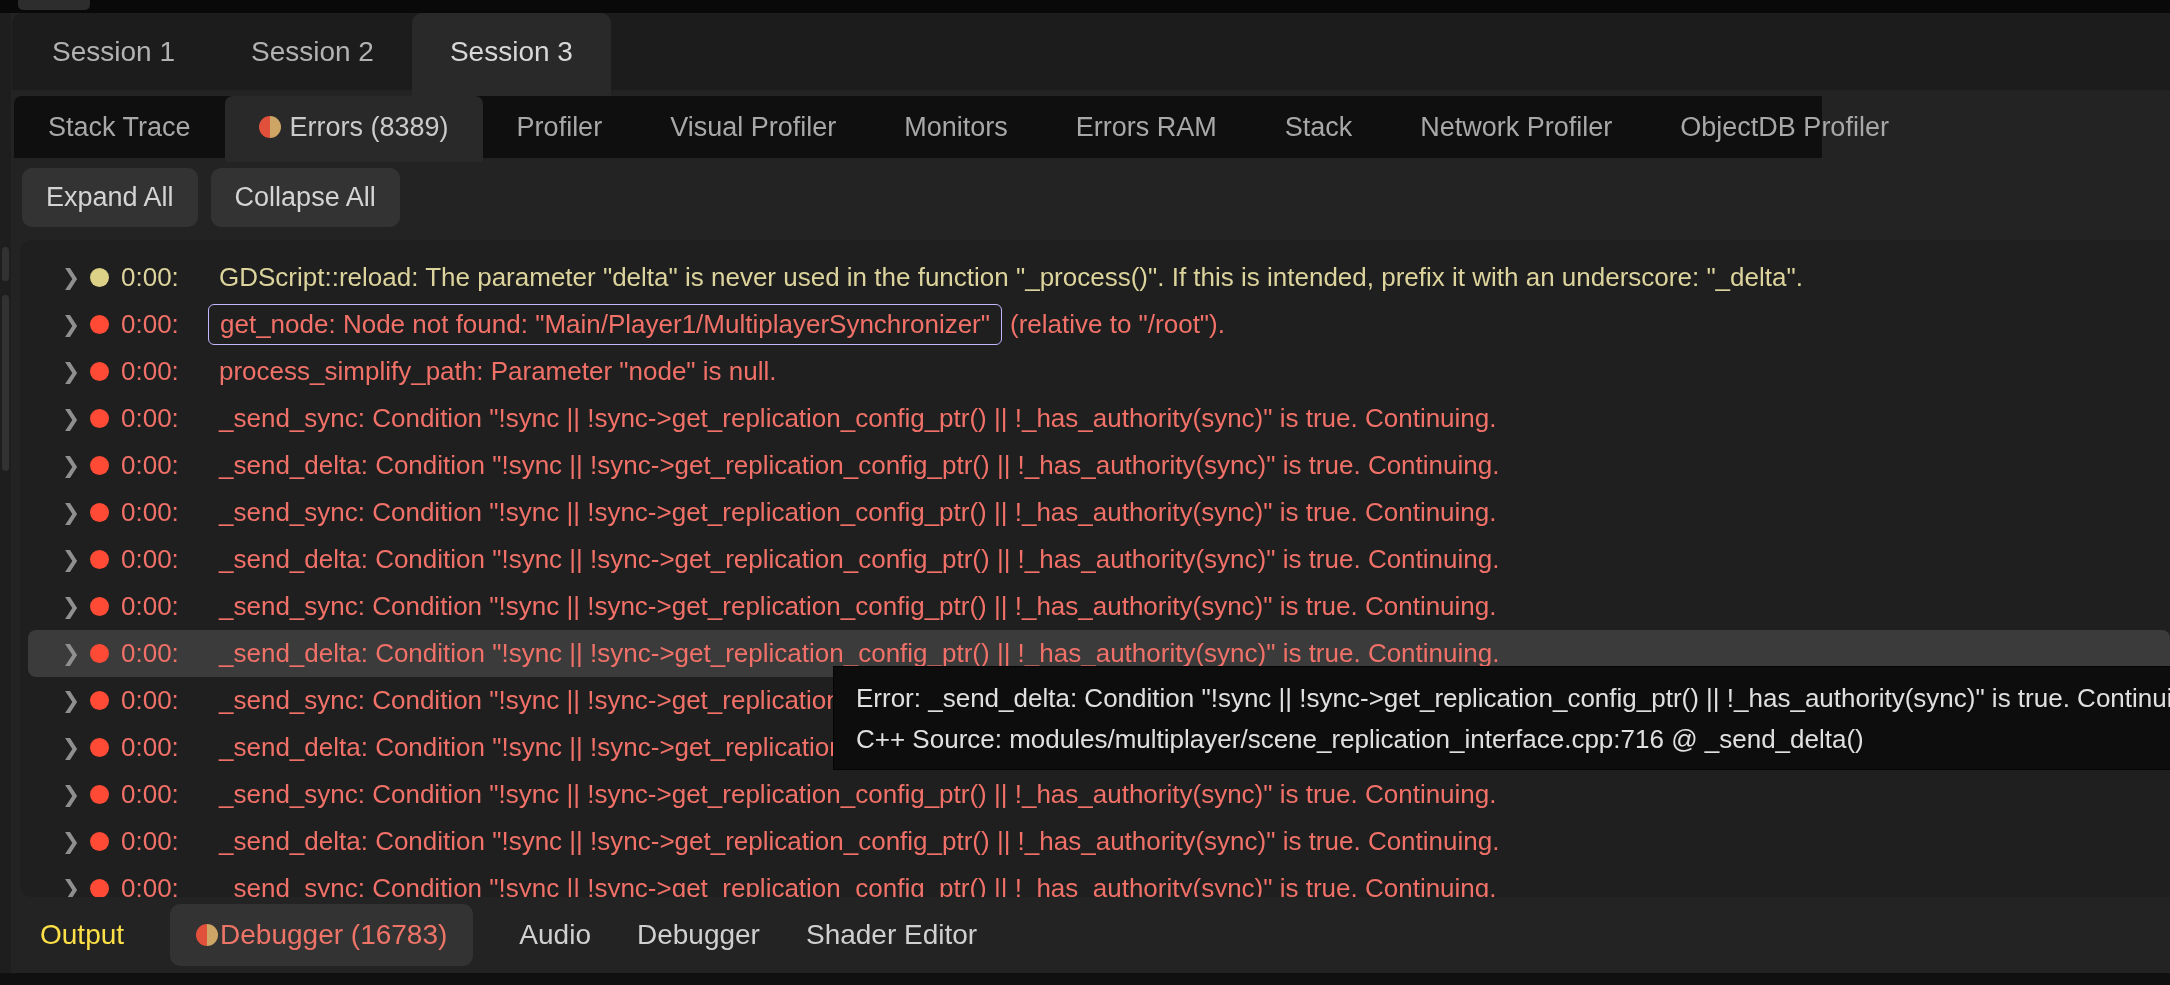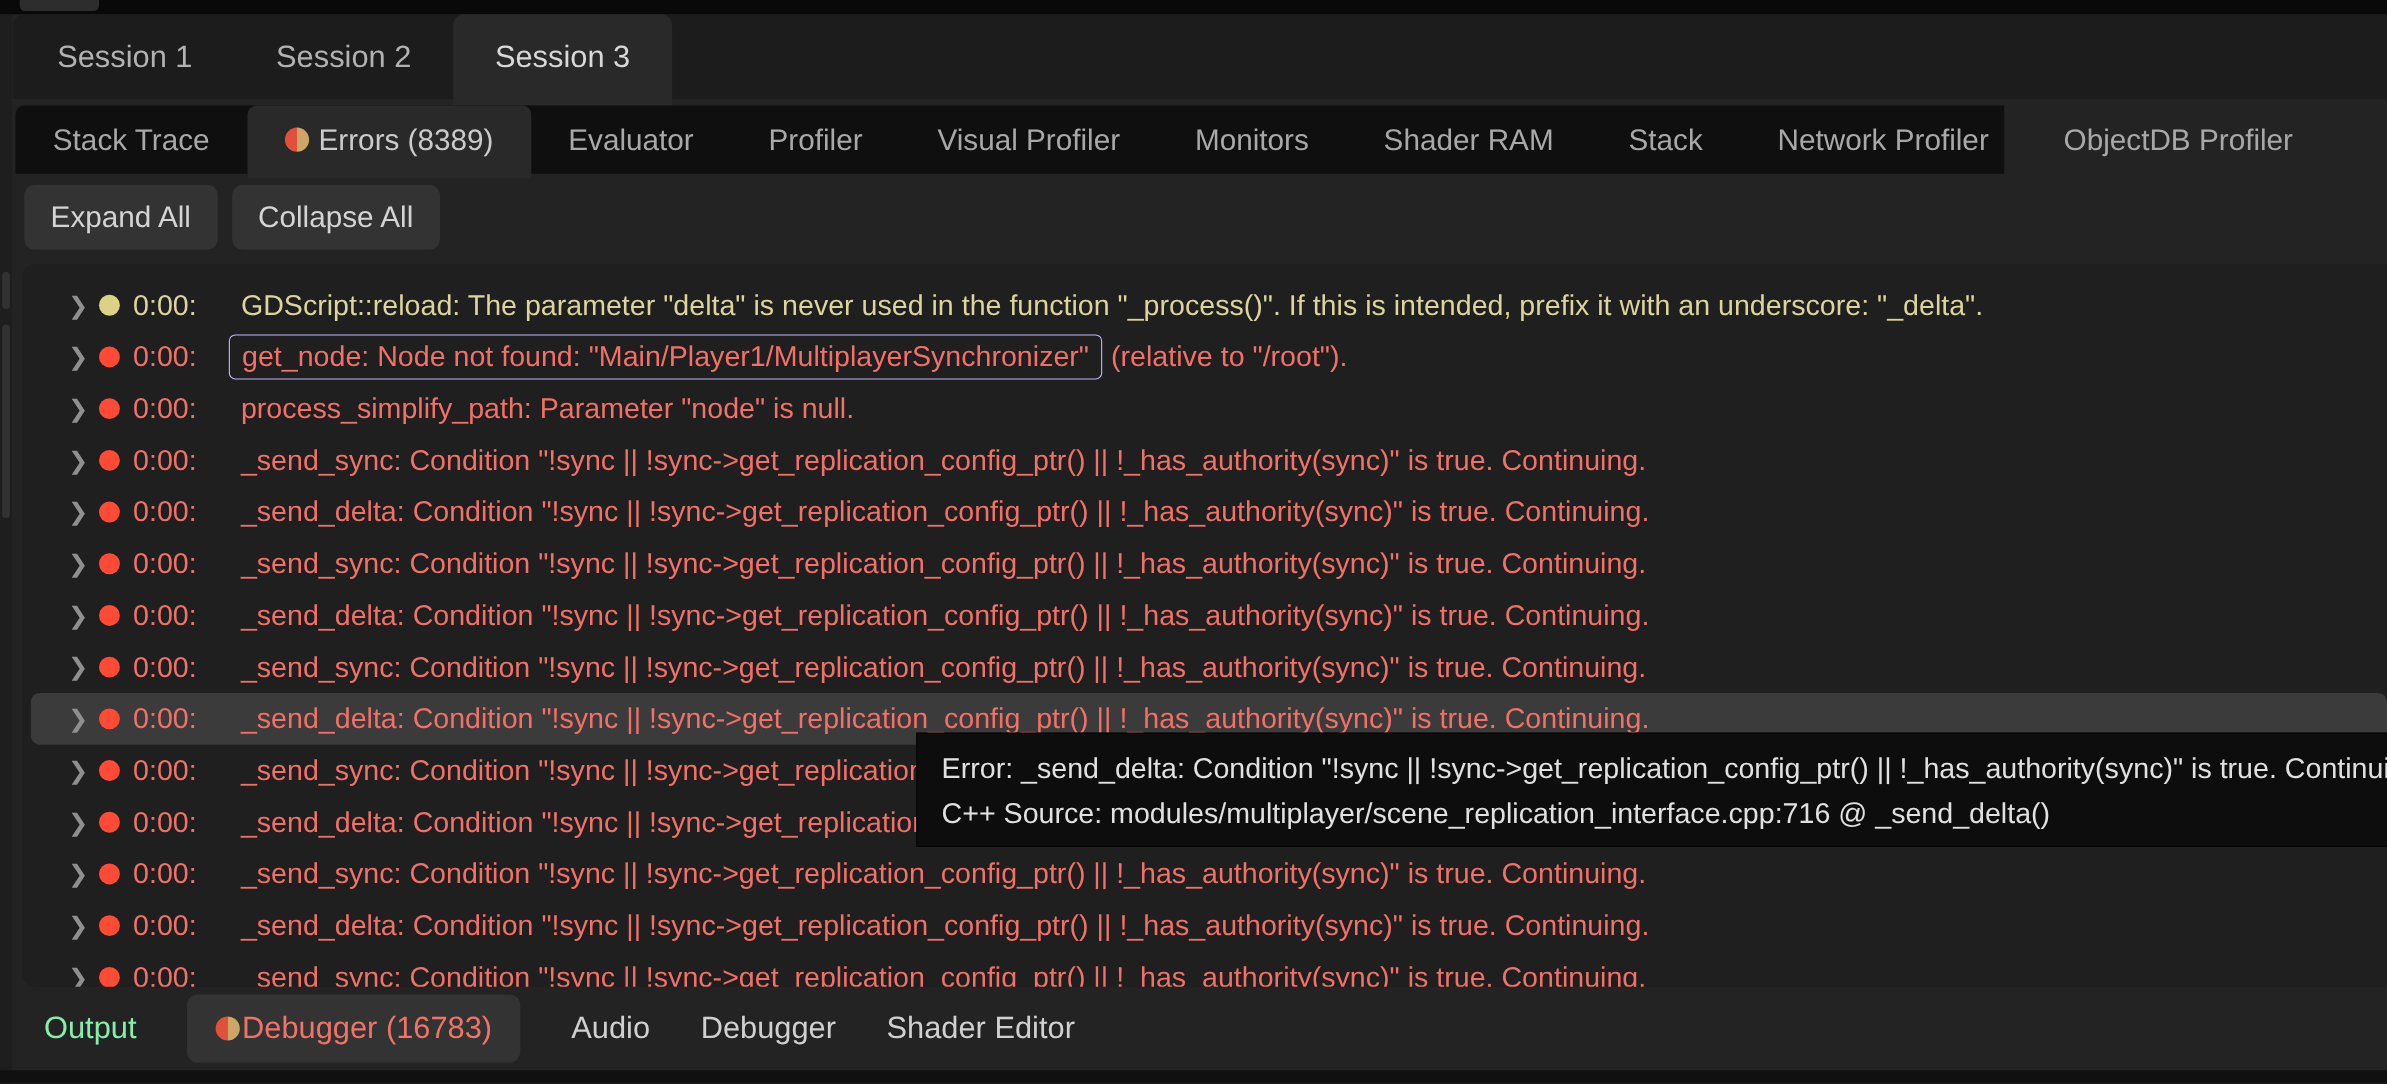--- a/index.html
+++ b/index.html
@@ -97,21 +97,21 @@
     padding:11px 22px; z-index:10;
     color:#e0e0e0; font-size:26px; line-height:41px; white-space:nowrap;
   }
 
   
   .bottom-bar {
     position:absolute; left:0; top:897px; width:2170px; height:76px;
     display:flex; align-items:center; padding-left:40px; gap:46px;
   }
   .bottom-item { font-size:28px; color:#d0d0d0; white-space:nowrap; cursor:default; }
-  .bottom-item.first { color:#86efac; }
+  .bottom-item.first { color:#fde047; }
   .bottom-item.active {
     display:flex; align-items:center; gap:2px;
     background:#333333; border-radius:10px; padding:15px 26px;
     color:#ef7468;
   }
   .bottom-edge { position:absolute; left:0; top:973px; width:2170px; height:12px; background:#101010; }
 </style>
 </head>
 <body>
 
@@ -138,33 +138,30 @@
 <div class="subtab-bar" id="subtab-bar">
     <div class="subtab">
       <span>Stack Trace</span>
     </div>
     <div class="subtab-gap"></div>
     <div class="subtab active">
       <span class="half-dot"></span>
       <span>Errors (8389)</span>
     </div>
     <div class="subtab">
-      <span>Evaluator</span>
-    </div>
-    <div class="subtab">
       <span>Profiler</span>
     </div>
     <div class="subtab">
       <span>Visual Profiler</span>
     </div>
     <div class="subtab">
       <span>Monitors</span>
     </div>
     <div class="subtab">
-      <span>Shader RAM</span>
+      <span>Errors RAM</span>
     </div>
     <div class="subtab">
       <span>Stack</span>
     </div>
     <div class="subtab">
       <span>Network Profiler</span>
     </div>
     <div class="subtab">
       <span>ObjectDB Profiler</span>
     </div>

